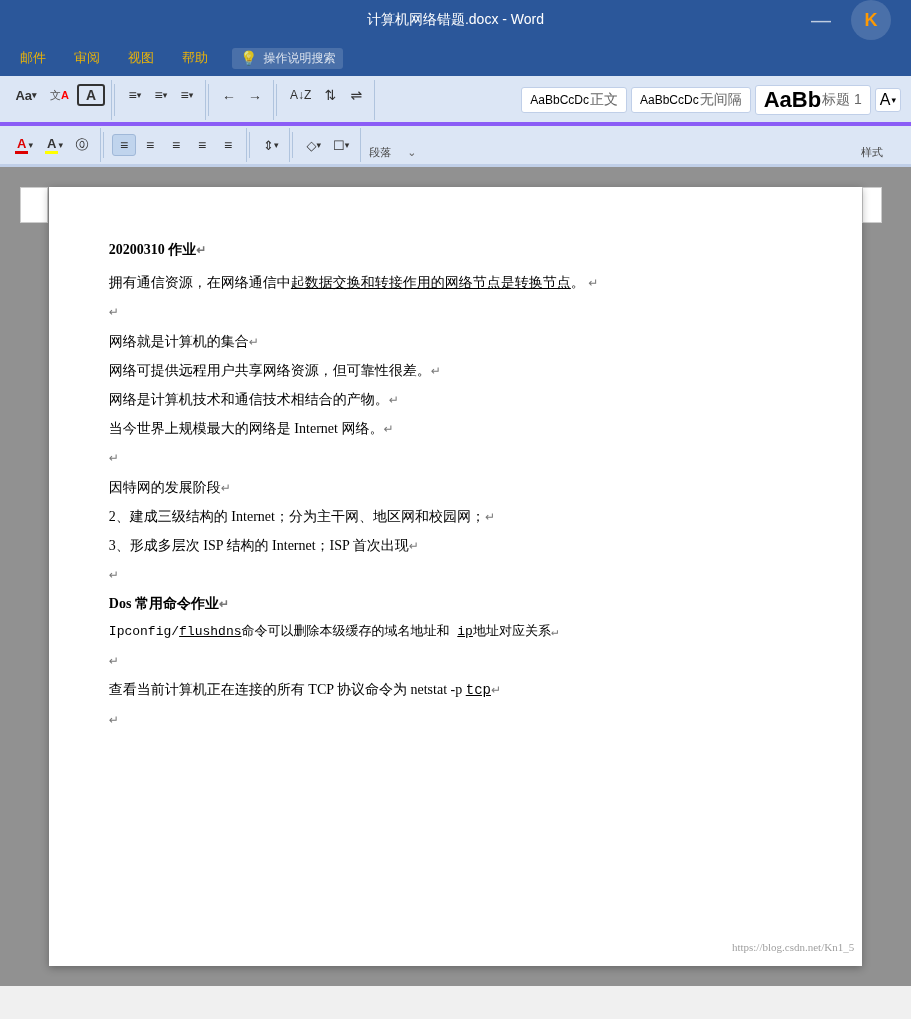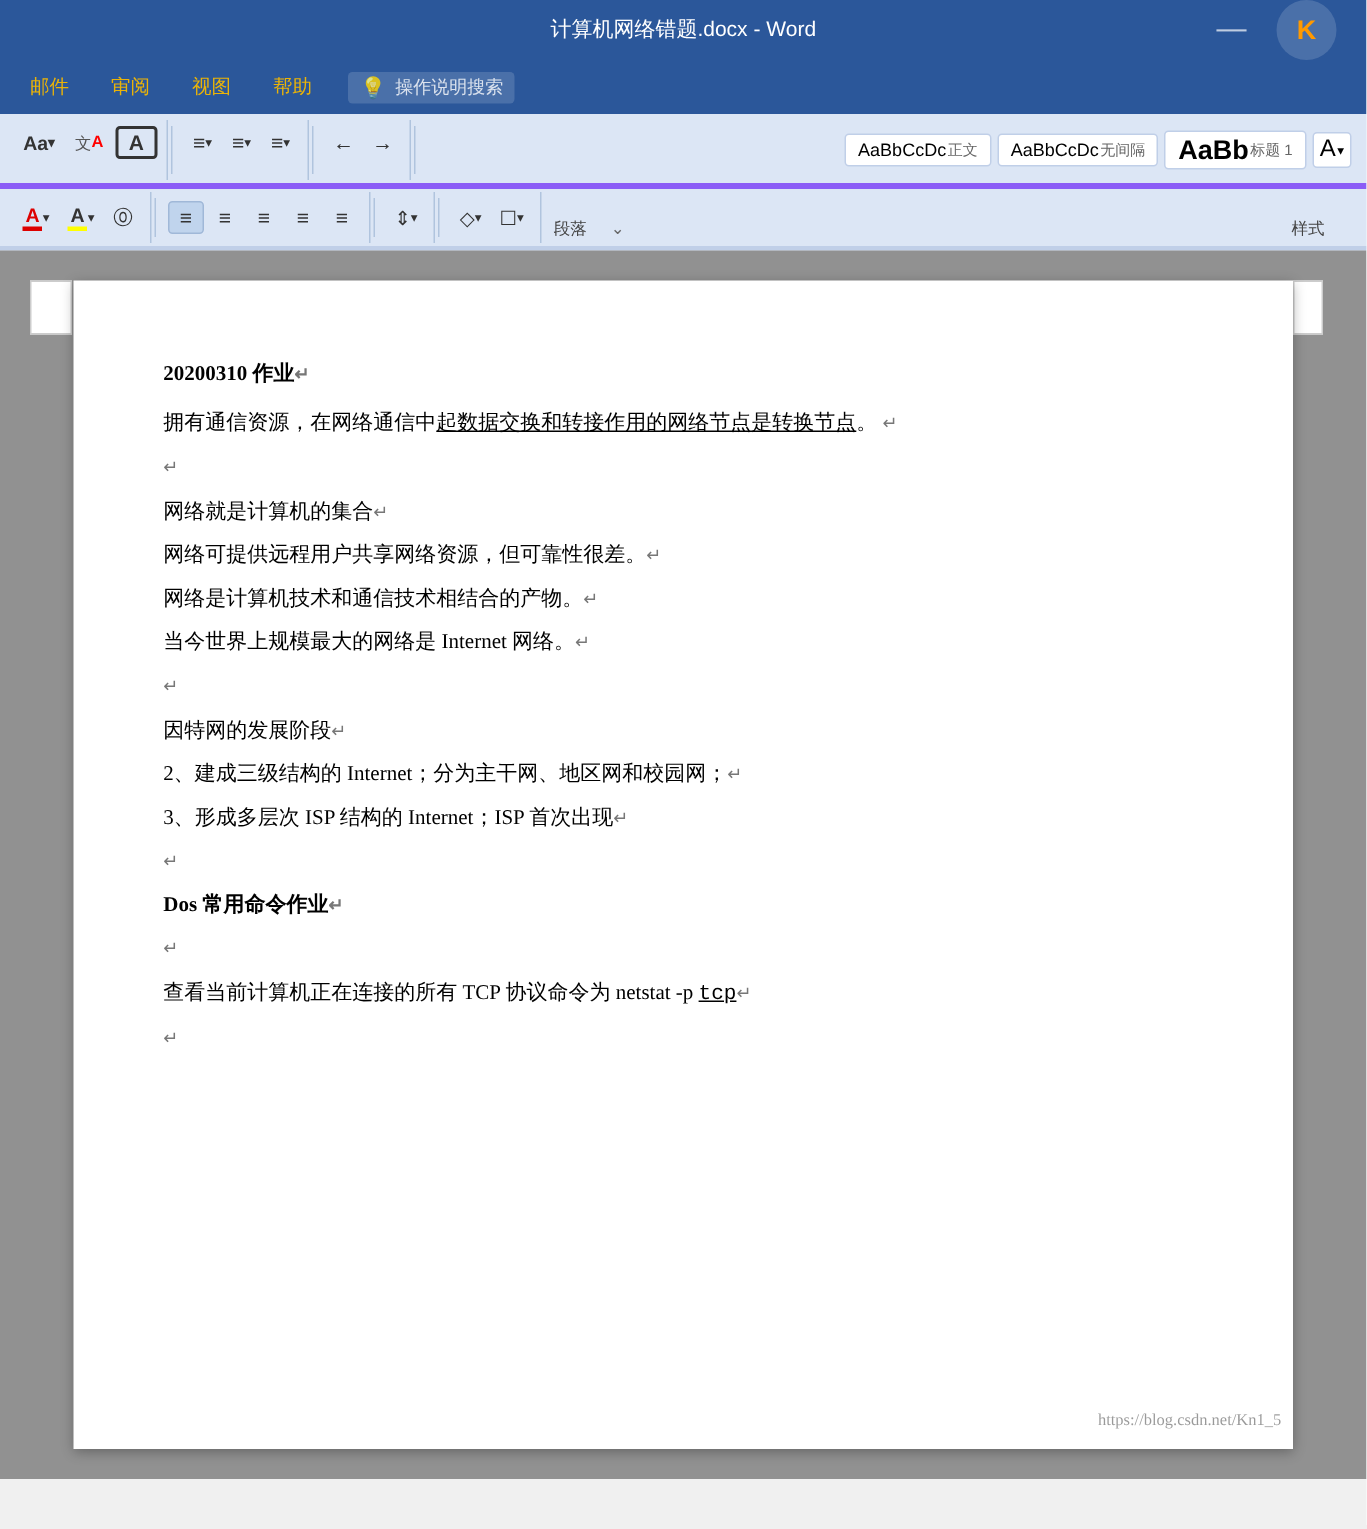--- a/index.html
+++ b/index.html
@@ -153,21 +153,21 @@
       white-space: nowrap;
       cursor: pointer;
       display: flex;
       flex-direction: row;
       align-items: center;
       gap: 1px;
       min-width: 60px;
     }
 
     .style-box-label {
-      font-size: 10px;
+      font-size: 14px;
       color: #666;
     }
 
     .inline-code {
       font-family: 'Courier New', monospace;
     }
   </style>
 </head>
 <body>
 
@@ -216,33 +216,40 @@
     <div class="ribbon-sep"></div>
 
     <div style="display:flex; flex-direction:column; gap:2px; padding:0 6px; border-right:1px solid #b0c4de;">
       <div style="display:flex; align-items:center; gap:2px; margin-top:4px;">
         <button class="tb-btn" style="font-size:14px;">←</button>
         <button class="tb-btn" style="font-size:14px;">→</button>
       </div>
     </div>
     <div class="ribbon-sep"></div>
 
+    <div style="display:flex; flex-direction:column; gap:2px; padding:0 6px; border-right:1px solid #b0c4de;">
+      <div style="display:flex; align-items:center; gap:2px; margin-top:4px;">
+        <button class="tb-btn" style="font-size:12px; min-width:30px;">A↓Z</button>
+        <button class="tb-btn" style="font-size:14px;">⇅</button>
+        <button class="tb-btn" style="font-size:14px;">⇌</button>
+      </div>
+    </div>
     <div class="ribbon-sep" style="flex:1;background:transparent;"></div>
 
     <div style="display:flex; align-items:center; gap:4px; padding:0 6px;">
       <div class="style-box">
         <span style="font-size:12px;">AaBbCcDc</span>
         <span class="style-box-label">正文</span>
       </div>
       <div class="style-box">
         <span style="font-size:12px;">AaBbCcDc</span>
         <span class="style-box-label">无间隔</span>
       </div>
       <div class="style-box" style="min-width:70px;">
-        <span style="font-size:18px; font-weight:bold; line-height:1;">AaBb</span>
+        <span style="font-size:22px; font-weight:bold; line-height:1;">AaBb</span>
         <span class="style-box-label">标题 1</span>
       </div>
       <div class="style-box" style="font-size:16px; min-width:20px; padding:2px 4px;">
         <span>A</span>
         <span style="font-size:9px;">▾</span>
       </div>
     </div>
   </div>
 
   <div style="display:flex; align-items:stretch; background:#dce6f5; padding:2px 4px; min-height:40px; border-bottom:2px solid #c0cfe8;">
@@ -338,20 +345,23 @@
       </p>
       <p>
         3、形成多层次 ISP 结构的 Internet；ISP 首次出现<span class="para-mark">↵</span>
       </p>
       <p><span class="para-mark">↵</span></p>
 
       <p style="font-weight:bold;">
         Dos 常用命令作业<span class="para-mark">↵</span>
       </p>
 
+      <p style="font-family:'Courier New', monospace; font-size:13px;">
+        <span>Ipconfig/</span><span class="underline">flushdns</span><span>命令可以删除本级缓存的域名地址和 </span><span class="underline">ip</span><span>地址对应关系</span><span class="para-mark">↵</span>
+      </p>
       <p><span class="para-mark">↵</span></p>
 
       <p>
         <span>查看当前计算机正在连接的所有 TCP 协议命令为 netstat -p </span><span class="inline-code underline">tcp</span><span class="para-mark">↵</span>
       </p>
       <p><span class="para-mark">↵</span></p>
 
 
     </div>
 

